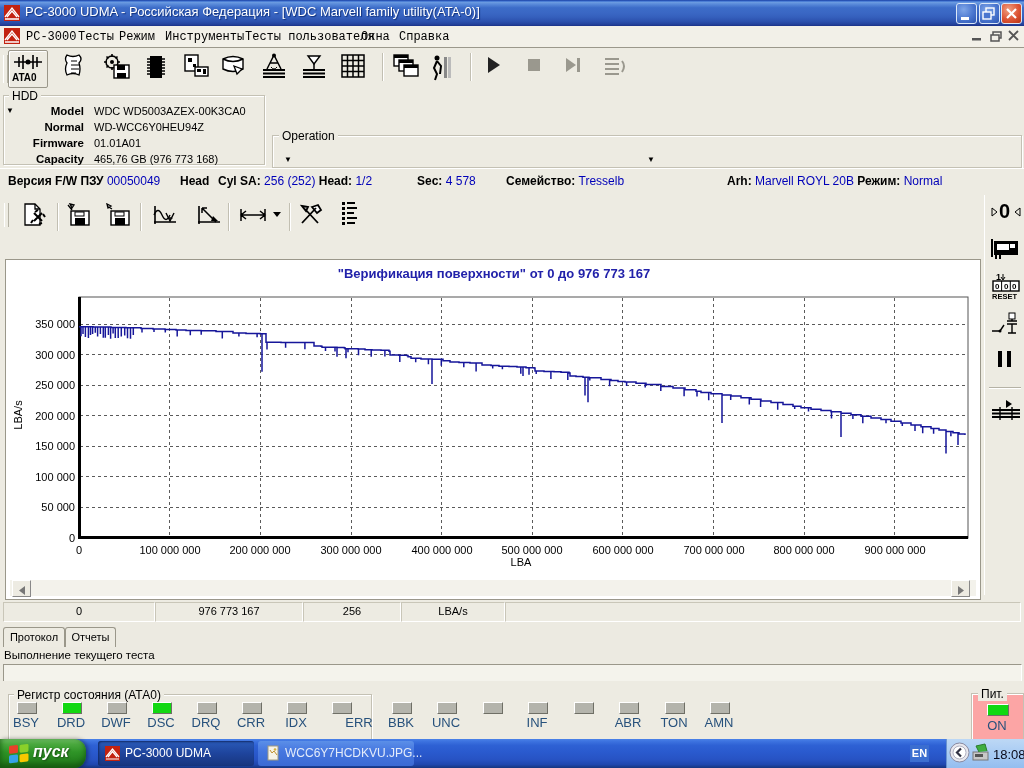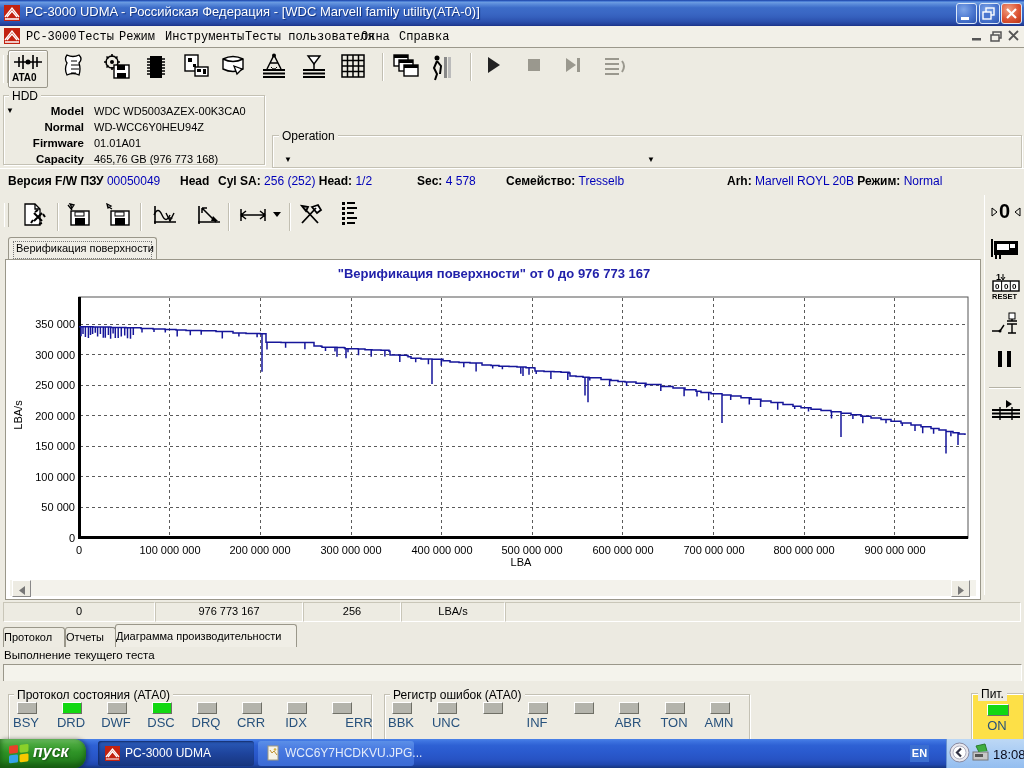--- a/index.html
+++ b/index.html
@@ -38,21 +38,21 @@
 #toolbar2{position:absolute;left:0;top:2px;width:984px;height:38px;}
 #vtoolbar{position:absolute;left:984px;top:2px;width:40px;height:400px;border-left:1px solid #fff;}
 #tab1{position:absolute;left:8px;top:44px;width:147px;height:22px;background:#F0EEE6;border:1px solid #9a978a;border-bottom:none;border-radius:3px 3px 0 0;}
 #tab1 i{position:absolute;left:4px;top:3px;right:4px;bottom:1px;border:1px dotted #777;}
 #tab1 span{position:absolute;left:7px;top:4px;font-size:11px;font-style:normal;white-space:nowrap;}
 #chartpanel{position:absolute;left:5px;top:66px;width:976px;height:341px;background:#fff;border:1px solid #9a978a;box-sizing:border-box;}
 
 #statusbar2{left:3px;top:602px;width:1018px;height:20px;}
 .scell{position:absolute;top:0;height:18px;border:1px solid;border-color:#c9c6b8 #fff #fff #c9c6b8;background:#EDEBE2;font-size:11px;text-align:center;line-height:17px;}
 #tabs3{left:3px;top:624px;width:1018px;height:23px;}
-.btab{position:absolute;background:#EDEBE2;border:1px solid #9a978a;border-bottom:none;border-radius:3px 3px 0 0;font-size:11px;white-space:nowrap;}
+.btab{position:absolute;background:#EDEBE2;border:1px solid #9a978a;border-bottom:none;border-radius:3px 3px 0 0;font-size:11px;text-align:center;white-space:nowrap;}
 #exetext{left:4px;top:649px;font-size:11.5px;white-space:nowrap;}
 #progress{left:3px;top:664px;width:1017px;height:16px;border:1px solid;border-color:#9a978a #fff #fff #9a978a;background:#F4F3EC;}
 #registers{left:0;top:681px;width:1024px;height:58px;background:#EDEBE2;}
 .led{position:absolute;top:21px;width:18px;height:10px;background:#b4b4ac;border:1px solid;border-color:#fff #6f6f66 #6f6f66 #fff;}
 .led.on{background:#12d812;}
 .rlab{position:absolute;top:34px;font-size:13px;color:#27517c;width:40px;text-align:center;}
 
 #taskbar{left:0;top:739px;width:1024px;height:29px;background:linear-gradient(180deg,#4a81e8 0%,#3d73e0 8%,#2e61d4 22%,#2a5ace 45%,#2753c4 70%,#1f47ae 88%,#15357e 100%);}
 #startbtn{position:absolute;left:0;top:0;width:86px;height:29px;border-radius:0 12px 12px 0;
  background:linear-gradient(180deg,#6dbd62 0%,#4aa83e 18%,#2f9427 45%,#278620 70%,#1d6e18 100%);
@@ -312,24 +312,20 @@
           <rect x="2" y="1" width="4" height="16" fill="#000"></rect>
           <rect x="11" y="1" width="4" height="16" fill="#000"></rect>
         </svg>
       <div style="position:absolute;left:4px;top:192px;width:32px;height:1px;background:#b5b2a5;border-bottom:1px solid #fff"></div>
       <svg style="position:absolute;left:5px;top:203px" width="32" height="24">
           <path d="M16 2 l6 4 l-6 4 z" fill="#000"></path>
           <path d="M2 12 h28 M2 15.5 h28 M2 19 h28" stroke="#000" stroke-width="2"></path>
           <path d="M10 9 v13 M22 9 v13" stroke="#000" stroke-width="1.4"></path>
         </svg>
     </div>
-    <div id="tab1">
-        <i></i>
-        <span>Верификация поверхности</span>
-      </div>
     <div id="chartpanel">
         <svg width="974" height="339" style="position:absolute;left:0;top:0">
           <text x="488" y="18" text-anchor="middle" font-size="13" font-weight="bold" fill="#2222aa">"Верификация поверхности" от 0 до 976 773 167</text>
           <g transform="translate(-5,-259)">
             <rect x="78" y="296" width="889" height="241" fill="none" stroke="#555" stroke-width="1"></rect>
             <line x1="79" y1="506.4" x2="966" y2="506.4" stroke="#5a5a5a" stroke-width="1" stroke-dasharray="3,3" shape-rendering="crispEdges"></line>
             <line x1="79" y1="475.9" x2="966" y2="475.9" stroke="#5a5a5a" stroke-width="1" stroke-dasharray="3,3" shape-rendering="crispEdges"></line>
             <line x1="79" y1="445.3" x2="966" y2="445.3" stroke="#5a5a5a" stroke-width="1" stroke-dasharray="3,3" shape-rendering="crispEdges"></line>
             <line x1="79" y1="414.7" x2="966" y2="414.7" stroke="#5a5a5a" stroke-width="1" stroke-dasharray="3,3" shape-rendering="crispEdges"></line>
             <line x1="79" y1="384.1" x2="966" y2="384.1" stroke="#5a5a5a" stroke-width="1" stroke-dasharray="3,3" shape-rendering="crispEdges"></line>
@@ -386,34 +382,30 @@
     <div class="scell" style="left:0;width:150px">0</div>
     <div class="scell" style="left:152px;width:146px">976 773 167</div>
     <div class="scell" style="left:300px;width:96px">256</div>
     <div class="scell" style="left:398px;width:102px">LBA/s</div>
     <div class="scell" style="left:502px;width:514px"></div>
   </div>
 
   <div class="abs" id="tabs3">
     <div class="btab" style="left:0;top:3px;width:60px;height:19px;line-height:19px">Протокол</div>
     <div class="btab" style="left:62px;top:3px;width:49px;height:19px;line-height:19px">Отчеты</div>
-    <div class="btab" style="left:112px;top:0;width:180px;height:22px;line-height:22px;background:#F0EEE6;z-index:2">Диаграмма производительности</div>
   </div>
 
   <div class="abs" id="exetext">Выполнение текущего теста</div>
   <div class="abs" id="progress"></div>
 
   <div class="abs" id="registers">
     <div class="gbox" style="left:8px;top:13px;width:362px;height:44px;background:#EDEBE2">
-      <span class="glabel" style="left:5px">Протокол состояния (АТА0)</span>
-    </div>
-    <div class="gbox" style="left:384px;top:13px;width:364px;height:44px;background:#EDEBE2">
-      <span class="glabel" style="left:5px">Регистр ошибок  (АТА0)</span>
-    </div>
-    <div class="gbox" style="left:971px;top:12px;width:51px;height:45px;background:#fde047">
+      <span class="glabel" style="left:5px">Регистр состояния (АТА0)</span>
+    </div>
+    <div class="gbox" style="left:971px;top:12px;width:51px;height:45px;background:#fca5a5">
       <span class="glabel" style="left:6px">Пит.</span>
       <div class="led on" style="left:15px;top:10px;width:20px;height:10px"></div>
       <div class="rlab" style="left:5px;top:24px">ON</div>
     </div>
     <div class="led" style="left:17px"></div>
       <div class="rlab" style="left:6px">BSY</div>
     <div class="led on" style="left:62px"></div>
       <div class="rlab" style="left:51px">DRD</div>
     <div class="led" style="left:107px"></div>
       <div class="rlab" style="left:96px">DWF</div>

